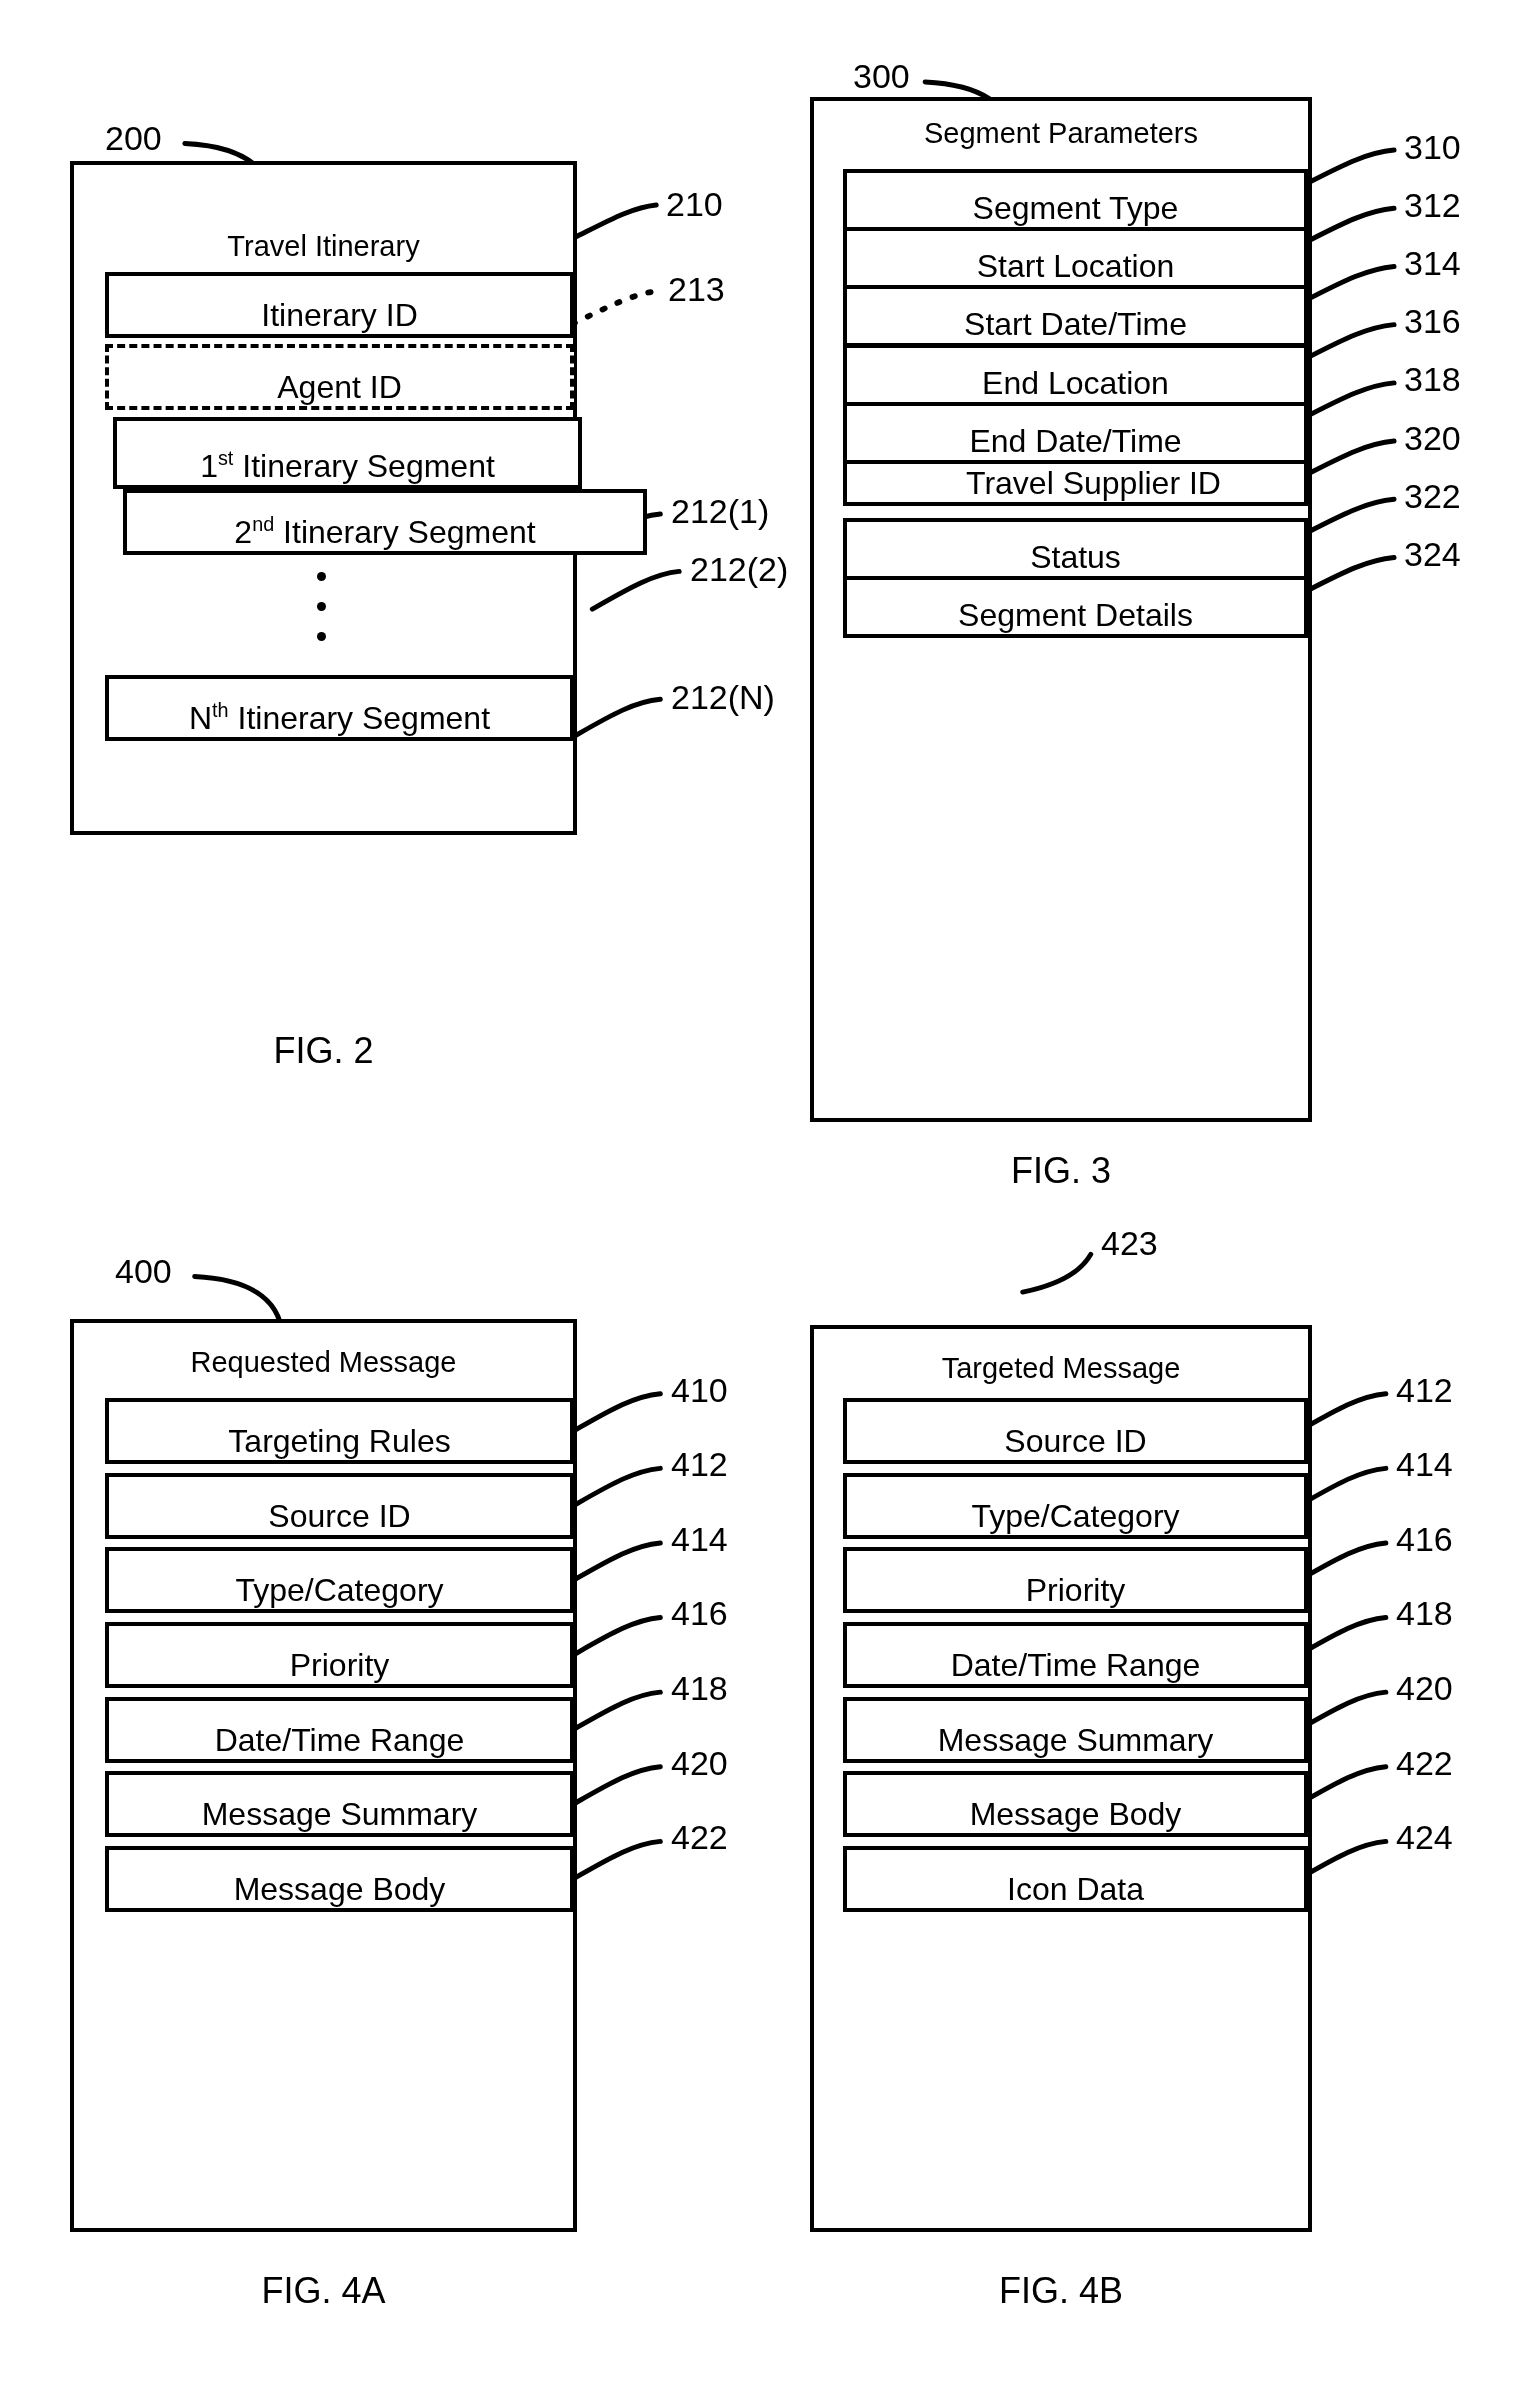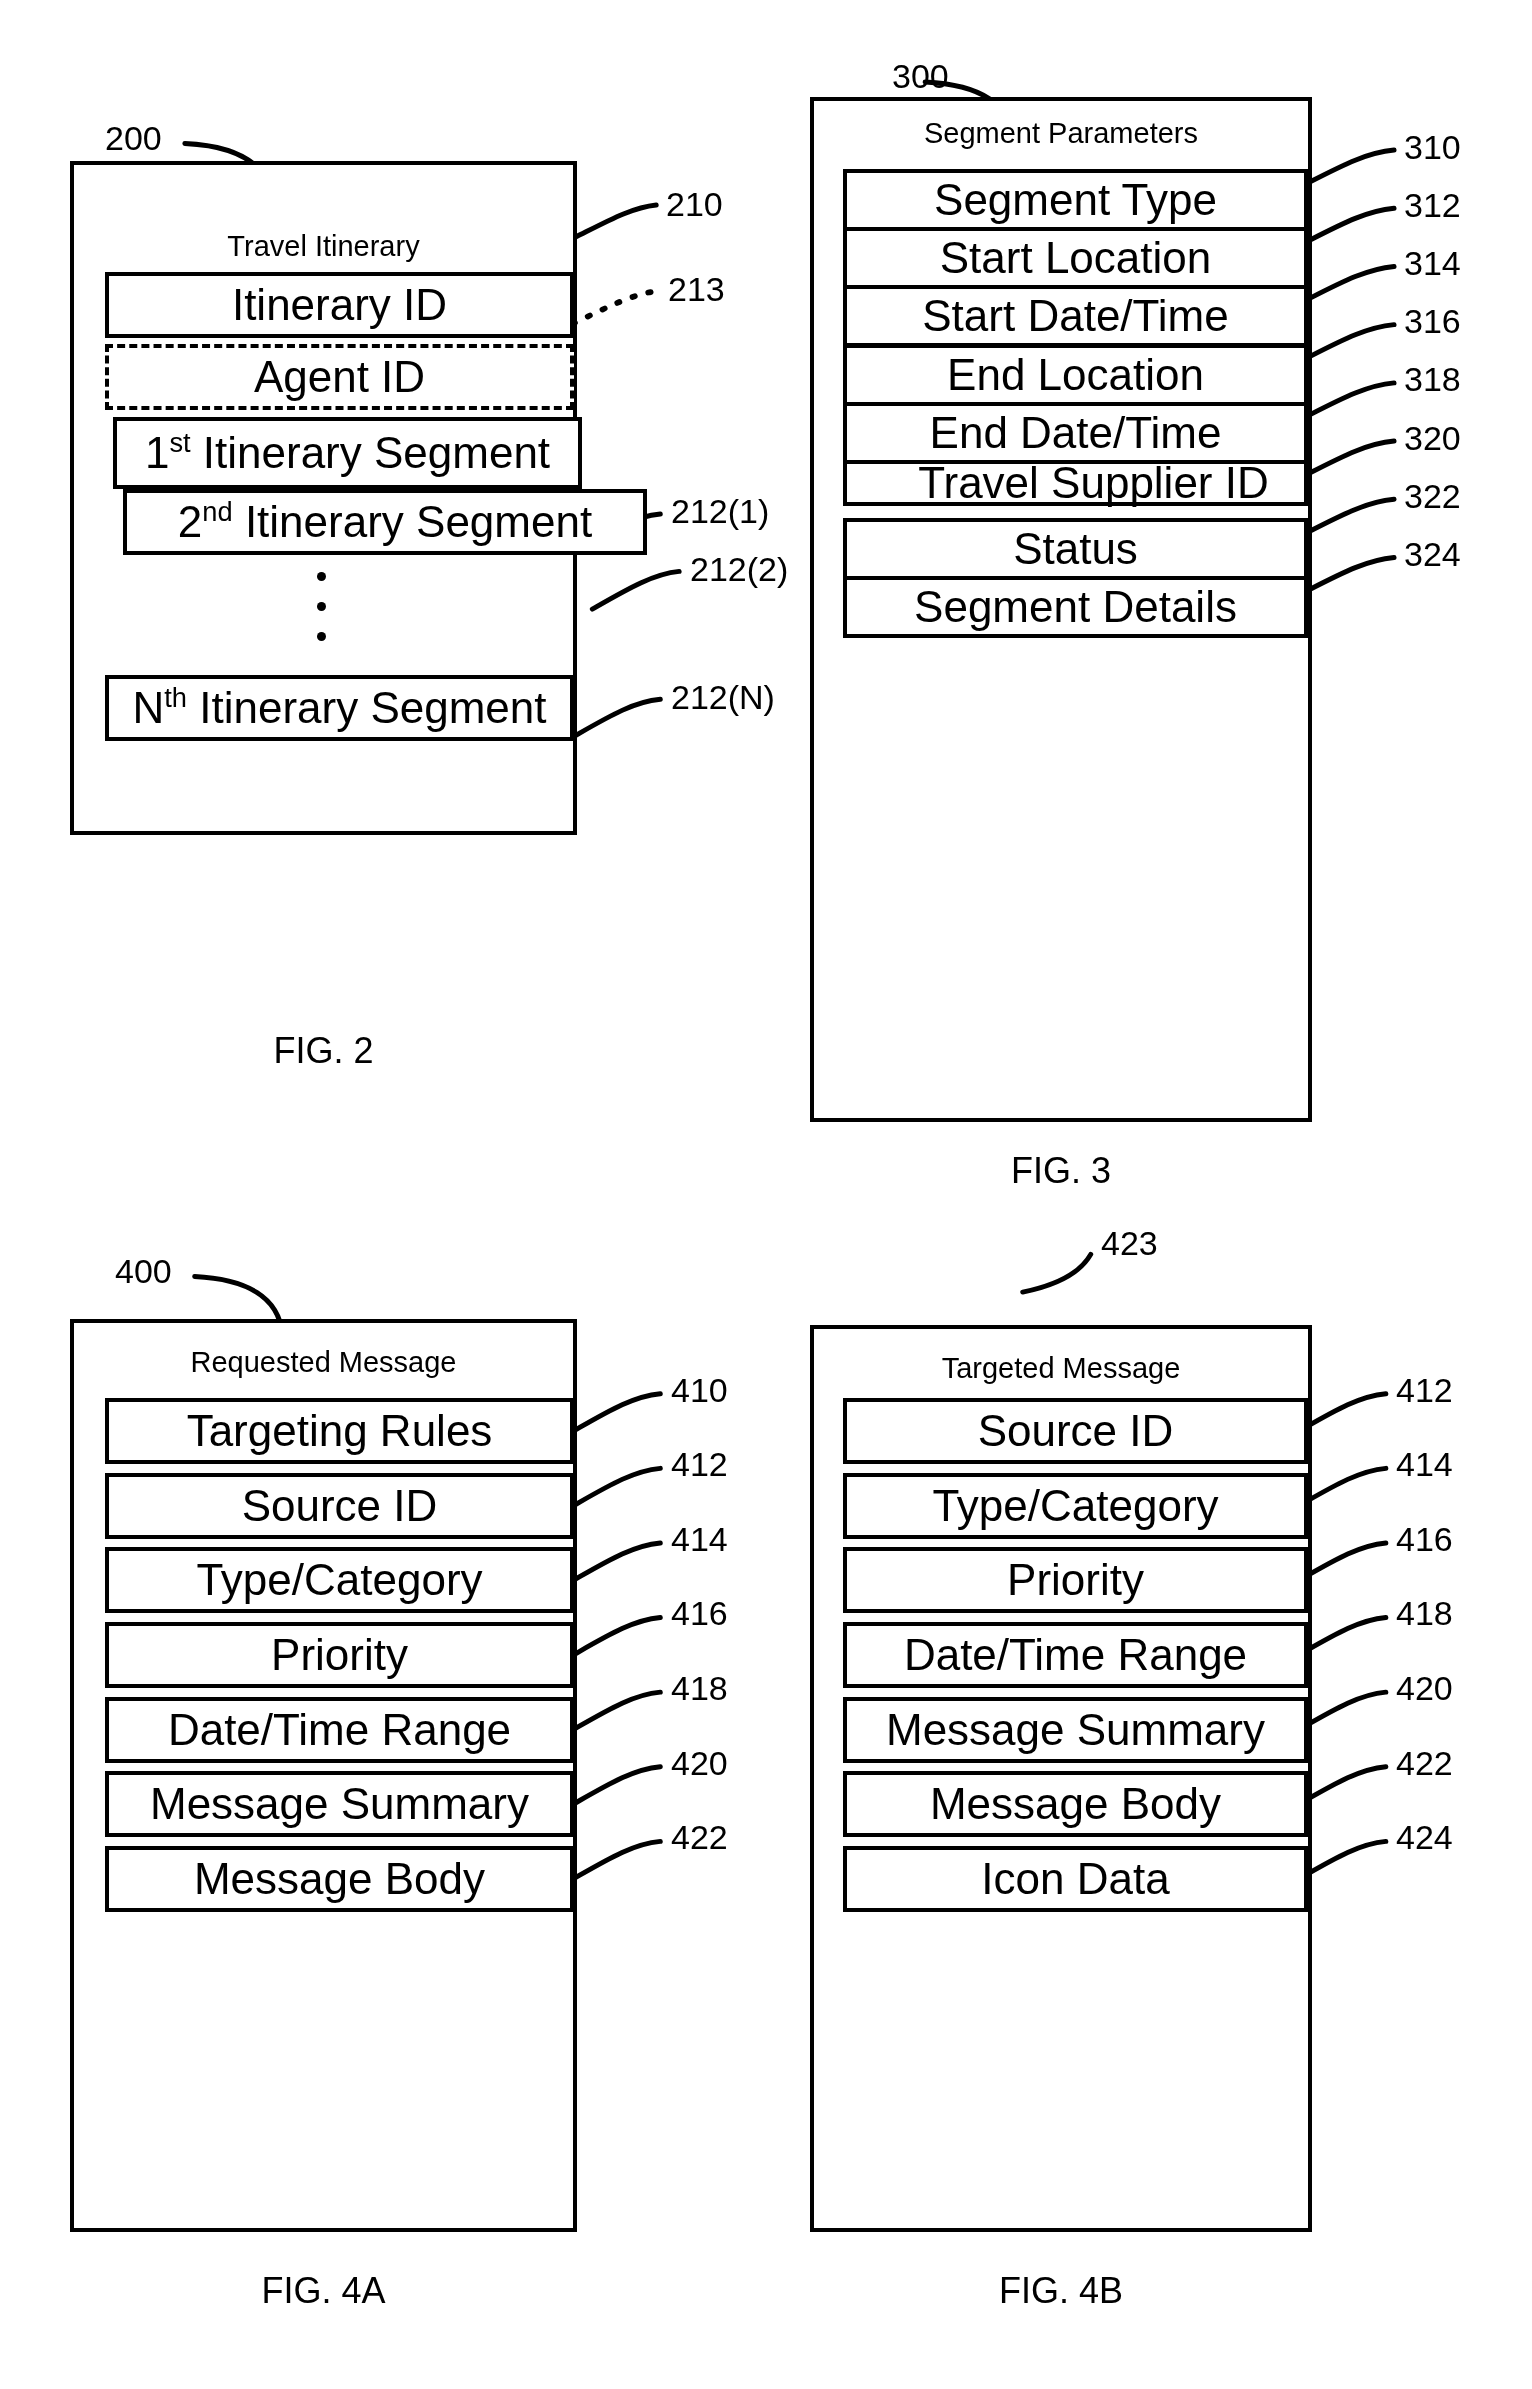--- a/index.html
+++ b/index.html
@@ -37,23 +37,23 @@
     white-space: nowrap;
   }
 
   
   .field-box {
     position: absolute;
     border: 4.1px solid #000;
     box-sizing: border-box;
     background: #fff;
     display: flex;
-    align-items: center;
+    align-items: flex-end;
     justify-content: center;
-    font-size: 44px;
+    font-size: 32px;
     white-space: nowrap;
   }
   .field-box.dashed {
     border: 4.1px dashed #000;
   }
   .field-label {
     display: inline-block;
   }
   .field-label sup {
     font-size: 0.62em;
@@ -192,21 +192,21 @@
   <div class="field-box" style="left:105px; top:675px; width:469px; height:66px;">
     <span class="field-label"><span>N</span><sup>th</sup><span> Itinerary Segment</span></span>
   </div>
   <div class="ref-num" style="left:671px; top:680px;">212(N)</div>
 
   <div class="fig-caption" style="left:70px; top:1033px; width:507px;">FIG. 2</div>
 </div>
 
 <div class="figure">
 
-  <div class="ref-num" style="left:892px; top:59px;">300</div>
+  <div class="ref-num" style="left:853px; top:59px;">300</div>
 
   <div class="outer-box" style="left:810px; top:97px; width:502px; height:1025px;"></div>
 
   <div class="outer-title" style="left:810px; top:119px; width:502px;">Segment Parameters</div>
 
   <div class="field-box" style="left:843px; top:169px; width:465px; height:62px;">
     <span class="field-label">Segment Type</span>
   </div>
   <div class="ref-num" style="left:1404px; top:130px;">310</div>
 

